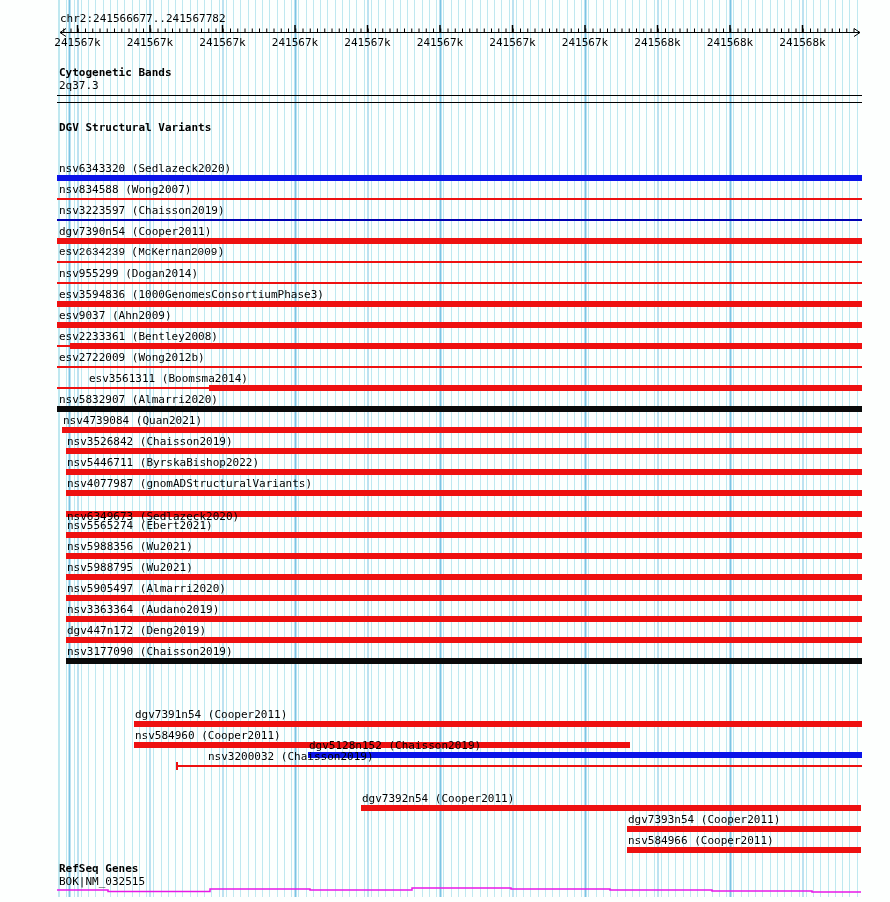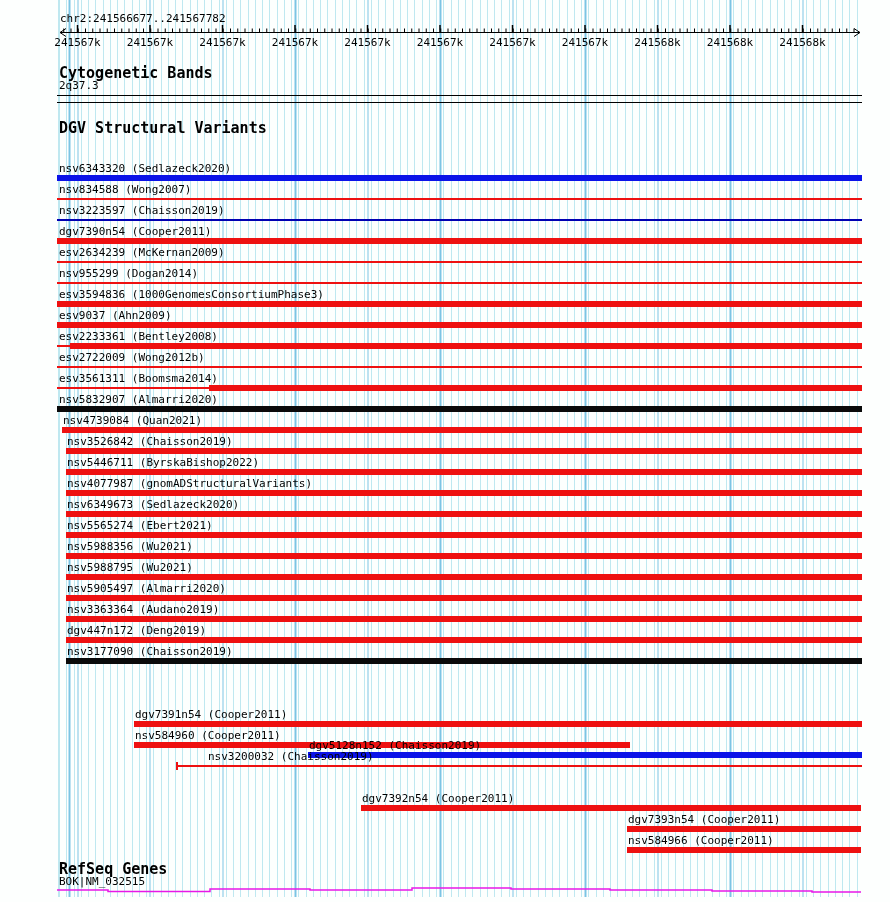--- a/index.html
+++ b/index.html
@@ -1,20 +1,20 @@
 <!DOCTYPE html>
 <html><head>
 <meta charset="utf-8">
 <style>
   html,body{margin:0;padding:0;background:#fff;}
   #canvas{position:relative;width:890px;height:902px;background:#fdfffe;overflow:hidden;
           font-family:"DejaVu Sans Mono",monospace;}
   #grid{position:absolute;left:57px;top:0;width:806px;height:897px;z-index:0;}
   .lbl{position:absolute;font:11px/11px "DejaVu Sans Mono",monospace;color:#000;white-space:nowrap;z-index:3;}
-  .hdr{font-weight:bold;font-size:15px;line-height:12px;}
+  .hdr{font-weight:bold;font-size:11px;line-height:12px;}
   .seg{position:absolute;z-index:2;}
   #ruler-svg{position:absolute;left:0;top:0;z-index:2;}
   #cytoband-bar{position:absolute;left:57px;top:95px;width:805px;height:6px;
                 border-top:1.5px solid #000;border-bottom:1.5px solid #000;z-index:2;}
   #variants{position:absolute;left:0;top:0;width:890px;height:902px;z-index:2;margin-top:28px;}
   .vrow{position:absolute;left:0;width:890px;height:21px;}
   #gene-svg{position:absolute;left:0;top:0;z-index:2;pointer-events:none;}
 </style>
 </head>
 <body>
@@ -179,21 +179,21 @@
       </div>
       <div class="vrow" style="top: 177px;">
         <div class="lbl" style="left: 59px; top: 0px;">nsv3223597 (Chaisson2019)</div>
         <div class="seg" style="left: 57px; width: 805px; top: 14px; height: 2px; background: rgb(0, 0, 178);"></div>
       </div>
       <div class="vrow" style="top: 198px;">
         <div class="lbl" style="left: 59px; top: 0px;">dgv7390n54 (Cooper2011)</div>
         <div class="seg" style="left: 57px; width: 805px; top: 12px; height: 6px; background: rgb(238, 17, 17);"></div>
       </div>
       <div class="vrow" style="top: 219px;">
-        <div class="lbl" style="left: 59px; top: 0px;">esv2634239 (McKernan2009)</div>
+        <div class="lbl" style="left: 59px; top: 0px; font-family: Liberation Mono, monospace;">esv2634239 (McKernan2009)</div>
         <div class="seg" style="left: 57px; width: 805px; top: 14px; height: 2px; background: rgb(238, 17, 17);"></div>
       </div>
       <div class="vrow" style="top: 240px;">
         <div class="lbl" style="left: 59px; top: 0px;">nsv955299 (Dogan2014)</div>
         <div class="seg" style="left: 57px; width: 805px; top: 14px; height: 2px; background: rgb(238, 17, 17);"></div>
       </div>
       <div class="vrow" style="top: 261px;">
         <div class="lbl" style="left: 59px; top: 0px;">esv3594836 (1000GenomesConsortiumPhase3)</div>
         <div class="seg" style="left: 57px; width: 805px; top: 12px; height: 6px; background: rgb(238, 17, 17);"></div>
       </div>
@@ -204,21 +204,21 @@
       <div class="vrow" style="top: 303px;">
         <div class="lbl" style="left: 59px; top: 0px;">esv2233361 (Bentley2008)</div>
         <div class="seg" style="left: 57px; width: 13px; top: 14px; height: 2px; background: rgb(238, 17, 17);"></div>
         <div class="seg" style="left: 70px; width: 792px; top: 12px; height: 6px; background: rgb(238, 17, 17);"></div>
       </div>
       <div class="vrow" style="top: 324px;">
         <div class="lbl" style="left: 59px; top: 0px;">esv2722009 (Wong2012b)</div>
         <div class="seg" style="left: 57px; width: 805px; top: 14px; height: 2px; background: rgb(238, 17, 17);"></div>
       </div>
       <div class="vrow" style="top: 345px;">
-        <div class="lbl" style="left: 59px; top: 0px;">esv3561311 (Boomsma2014)</div>
+        <div class="lbl" style="left: 59px; top: 0px; padding-left: 30px;">esv3561311 (Boomsma2014)</div>
         <div class="seg" style="left: 57px; width: 152px; top: 14px; height: 2px; background: rgb(238, 17, 17);"></div>
         <div class="seg" style="left: 209px; width: 653px; top: 12px; height: 6px; background: rgb(238, 17, 17);"></div>
       </div>
       <div class="vrow" style="top: 366px;">
         <div class="lbl" style="left: 59px; top: 0px;">nsv5832907 (Almarri2020)</div>
         <div class="seg" style="left: 57px; width: 805px; top: 12px; height: 6px; background: rgb(10, 10, 10);"></div>
       </div>
       <div class="vrow" style="top: 387px;">
         <div class="lbl" style="left: 63px; top: 0px;">nsv4739084 (Quan2021)</div>
         <div class="seg" style="left: 62px; width: 800px; top: 12px; height: 6px; background: rgb(238, 17, 17);"></div>
@@ -229,21 +229,21 @@
       </div>
       <div class="vrow" style="top: 429px;">
         <div class="lbl" style="left: 67px; top: 0px;">nsv5446711 (ByrskaBishop2022)</div>
         <div class="seg" style="left: 66px; width: 796px; top: 12px; height: 6px; background: rgb(238, 17, 17);"></div>
       </div>
       <div class="vrow" style="top: 450px;">
         <div class="lbl" style="left: 67px; top: 0px;">nsv4077987 (gnomADStructuralVariants)</div>
         <div class="seg" style="left: 66px; width: 796px; top: 12px; height: 6px; background: rgb(238, 17, 17);"></div>
       </div>
       <div class="vrow" style="top: 471px;">
-        <div class="lbl" style="left: 67px; top: 0px;">nsv6349673 (Sedlazeck2020)</div>
+        <div class="lbl" style="left: 67px; top: 12px;">nsv6349673 (Sedlazeck2020)</div>
         <div class="seg" style="left: 66px; width: 796px; top: 12px; height: 6px; background: rgb(238, 17, 17);"></div>
       </div>
       <div class="vrow" style="top: 492px;">
         <div class="lbl" style="left: 67px; top: 0px;">nsv5565274 (Ebert2021)</div>
         <div class="seg" style="left: 66px; width: 796px; top: 12px; height: 6px; background: rgb(238, 17, 17);"></div>
       </div>
       <div class="vrow" style="top: 513px;">
         <div class="lbl" style="left: 67px; top: 0px;">nsv5988356 (Wu2021)</div>
         <div class="seg" style="left: 66px; width: 796px; top: 12px; height: 6px; background: rgb(238, 17, 17);"></div>
       </div>

